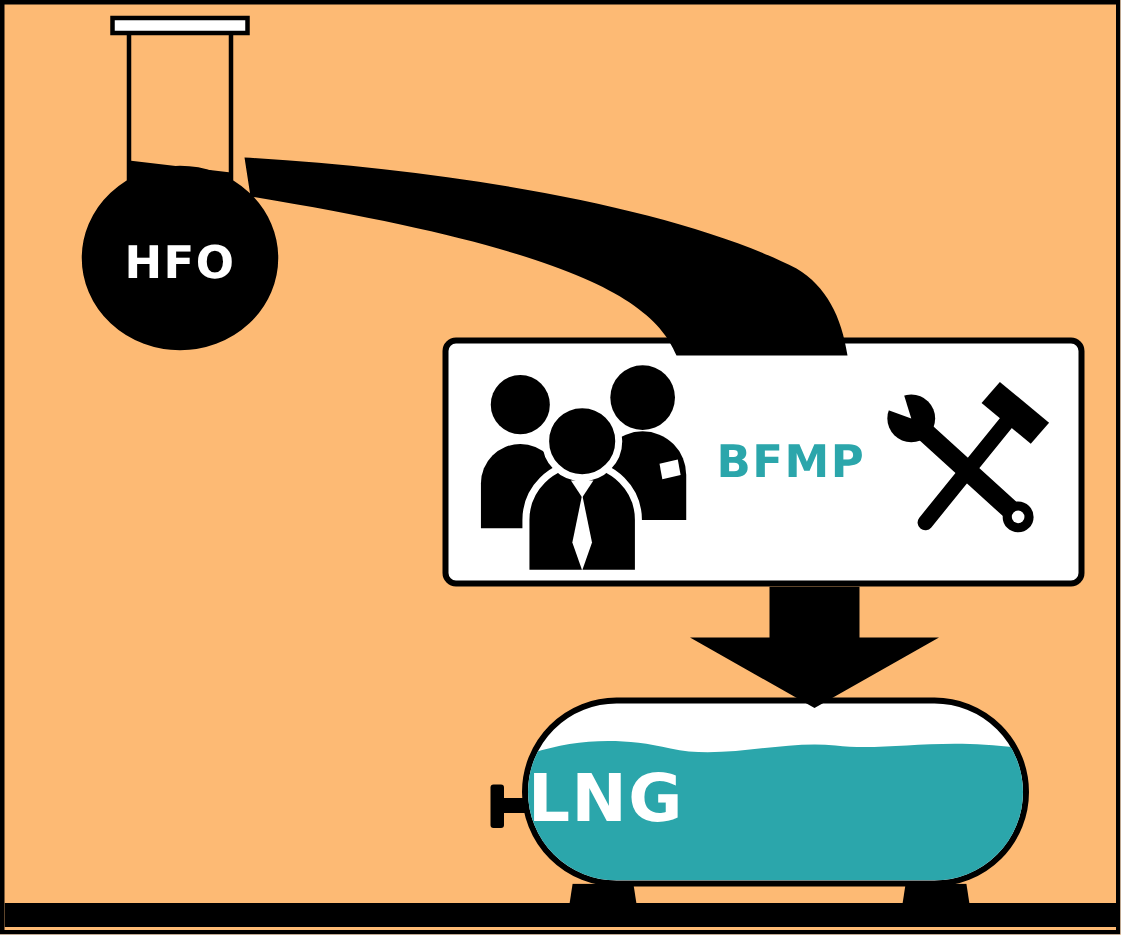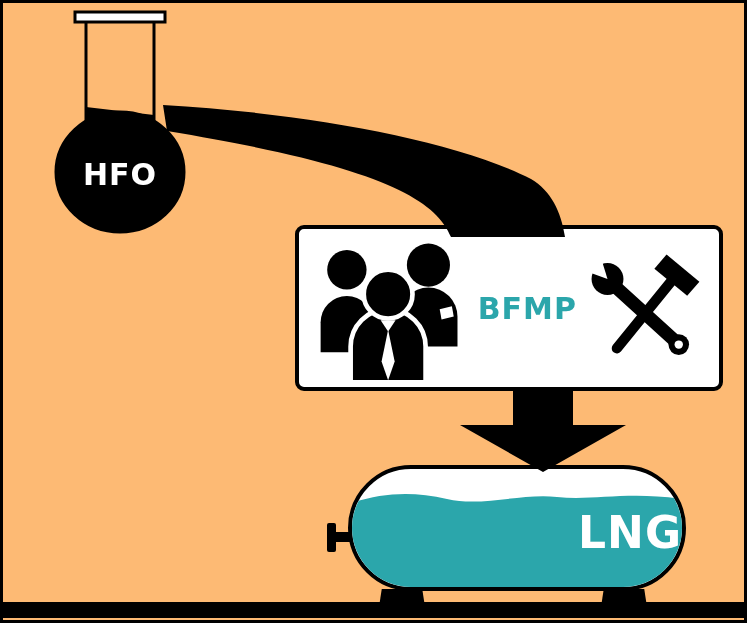--- a/index.html
+++ b/index.html
@@ -37,21 +37,21 @@
 
   
   .tank {
     left:345px; top:462px; width:338px; height:126px;
     box-sizing:border-box; border:4px solid #000; border-radius:63px;
     background:#fff; overflow:hidden; z-index:2;
   }
   .tank-wave { position:absolute; left:0; top:0; }
   .tank-label {
     position:absolute; left:0; top:38px; width:100%;
-    text-align:right; font-weight:700; font-size:44px; color:#fff;
+    text-align:left; font-weight:700; font-size:44px; color:#fff;
     letter-spacing:1px; z-index:2;
   }
   .wave-fill { fill:var(--teal,#2BA6AB); }
 
   .tank-leg {
     width:46px; height:18px; background:#000; top:586px; z-index:1;
     clip-path:polygon(6% 0, 94% 0, 100% 100%, 0 100%);
   }
   .leg-left { left:376px; }
   .leg-right { left:598px; }

